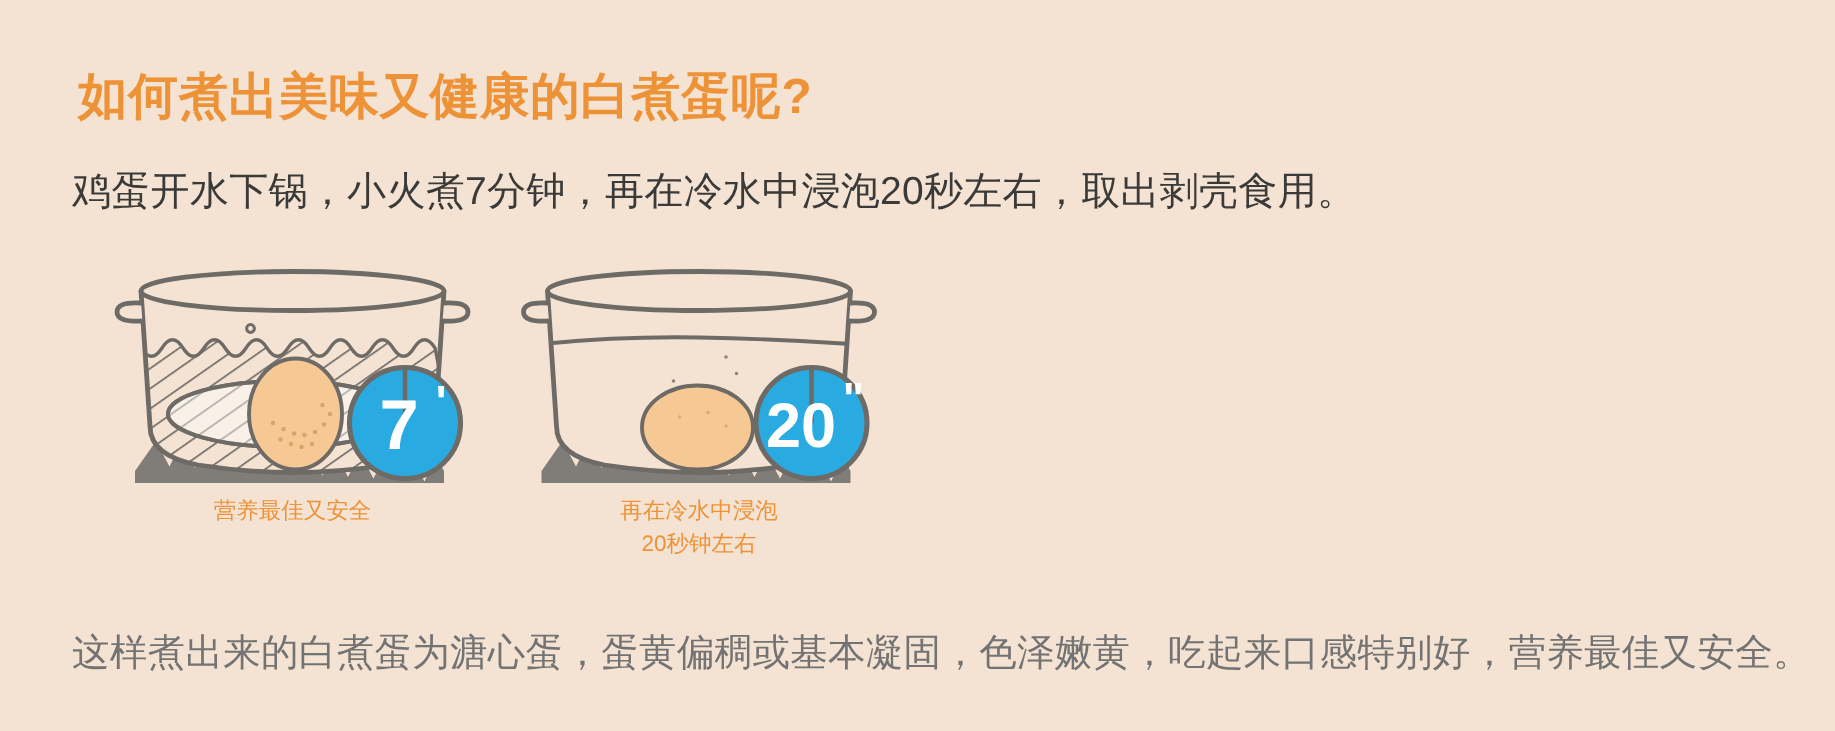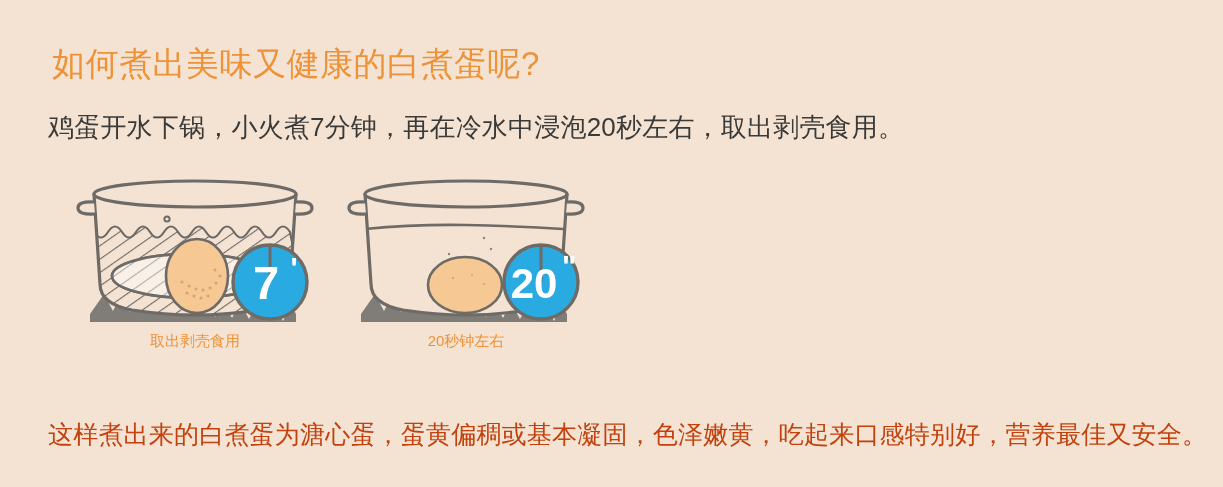--- a/index.html
+++ b/index.html
@@ -17,21 +17,21 @@
     position: relative;
     width: 1223px;
     height: 487px;
     background: #F4E3D3;
   }
   .headline {
     position: absolute;
     left: 52px;
     top: 42px;
     font-size: 33px;
-    font-weight: normal;
+    font-weight: bold;
     color: #ED9237;
     letter-spacing: 0.5px;
     white-space: nowrap;
   }
   .lead {
     position: absolute;
     left: 48px;
     top: 110px;
     font-size: 26px;
     color: #3A3A38;
@@ -71,21 +71,21 @@
     line-height: 22px;
   }
   .caption-line {
     display: block;
   }
   .closing {
     position: absolute;
     left: 48px;
     top: 418px;
     font-size: 25px;
-    color: #c2410c;
+    color: #737373;
     white-space: nowrap;
     letter-spacing: 0.2px;
   }
 </style>
 </head>
 <body>
 
 <div class="page">
 
   <div class="headline">如何煮出美味又健康的白煮蛋呢?</div>
@@ -167,21 +167,21 @@
             <circle cx="200" cy="110" r="37" fill="#29ABE2" stroke="#6E6A66" stroke-width="3.4"></circle>
             <g clip-path="url(#badgeclip1)">
               <path d="M200 110 L200 72" stroke="#6E6A66" stroke-width="3" fill="none"></path>
             </g>
             <text x="196" y="127" text-anchor="middle" font-family="Liberation Sans, sans-serif" font-size="47" font-weight="bold" fill="#FFFFFF">7</text>
             <text x="224" y="106" text-anchor="middle" font-family="Liberation Sans, sans-serif" font-size="30" font-weight="bold" fill="#FFFFFF">'</text>
           </g>
         </svg>
       </div>
       <div class="step-caption">
-        <span class="caption-line">取出剥壳食用</span>
+        <span class="caption-line">营养最佳又安全</span>
       </div>
     </div>
 
     <div class="step step-2">
       <div class="step-art">
         <svg width="250" height="150" viewBox="0 0 250 150" xmlns="http://www.w3.org/2000/svg">
           <defs>
             <clipPath id="potclip2">
               <path d="M24 22 L30 112 Q30 132 62 138 Q95 143 125 143 Q155 143 188 138 Q220 132 220 112 L226 22 Z"></path>
             </clipPath>
@@ -232,20 +232,21 @@
             <circle cx="200" cy="110" r="37" fill="#29ABE2" stroke="#6E6A66" stroke-width="3.4"></circle>
             <g clip-path="url(#badgeclip2)">
               <path d="M200 110 L200 72" stroke="#6E6A66" stroke-width="3" fill="none"></path>
             </g>
             <text x="193" y="126" text-anchor="middle" font-family="Liberation Sans, sans-serif" font-size="42" font-weight="bold" fill="#FFFFFF">20</text>
             <text x="228" y="104" text-anchor="middle" font-family="Liberation Sans, sans-serif" font-size="30" font-weight="bold" fill="#FFFFFF">"</text>
           </g>
         </svg>
       </div>
       <div class="step-caption">
+        <span class="caption-line">再在冷水中浸泡</span>
         <span class="caption-line">20秒钟左右</span>
       </div>
     </div>
 
   </div>
 
   <div class="closing">这样煮出来的白煮蛋为溏心蛋，蛋黄偏稠或基本凝固，色泽嫩黄，吃起来口感特别好，营养最佳又安全。</div>
 
 </div>
 

